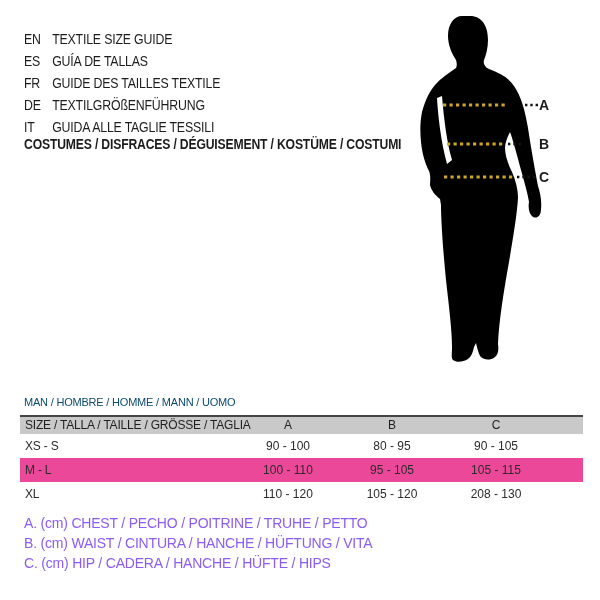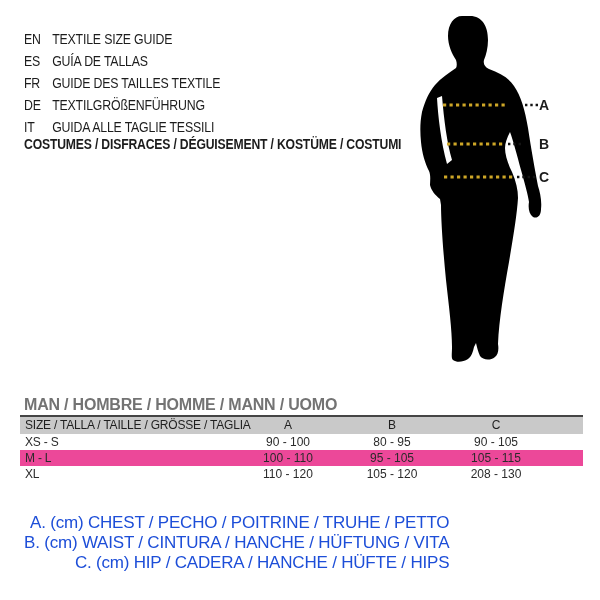--- a/index.html
+++ b/index.html
@@ -42,46 +42,46 @@
     font-size: 14px; font-weight: 700; line-height: 16px;
     text-align: left; z-index: 2;
   }
   #marker-a { left: 539px; top: 97px; }
   #marker-b { left: 539px; top: 136px; }
   #marker-c { left: 539px; top: 169px; }
 
   
   .man-label {
     position: absolute; left: 24px; top: 396px;
-    font-size: 16px; letter-spacing: -0.2px; color: #737373;
-    white-space: nowrap; z-index: 2; font-weight: bold;
+    font-size: 11px; letter-spacing: -0.2px; color: #0c4a6e;
+    white-space: nowrap; z-index: 2;
   }
 
   
   .size-table {
     position: absolute; left: 20px; top: 415px; width: 563px;
     border-top: 2px solid #454545;
     font-size: 12px; color: #2b2b2b; z-index: 2;
   }
   .trow {
     display: grid;
     grid-template-columns: 216px 104px 104px 104px 35px;
-    height: 16px; line-height: 16px; align-items: center;
+    height: 24px; line-height: 16px; align-items: center;
     white-space: nowrap;
   }
   .trow.thead { height: 17px; line-height: 17px; background: #c9c9c9; color: #1f1f1f; }
   .trow.alt { background: #ec4899; }
   .cell-size { padding-left: 5px; letter-spacing: -0.2px; }
   .cell-val { text-align: center; }
 
   
   .legend {
     position: absolute; left: 24px; top: 513px;
-    font-size: 17px; line-height: 20px; letter-spacing: -0.2px;
-    color: #1d4ed8; white-space: nowrap; z-index: 2; text-align: right;
+    font-size: 14px; line-height: 20px; letter-spacing: -0.2px;
+    color: #8b5cf6; white-space: nowrap; z-index: 2;
   }
 </style>
 </head>
 <body>
 
 <div id="sheet">
 
   <div class="langs">
     <div class="lang-row">
       <span class="lang-code">EN</span>

